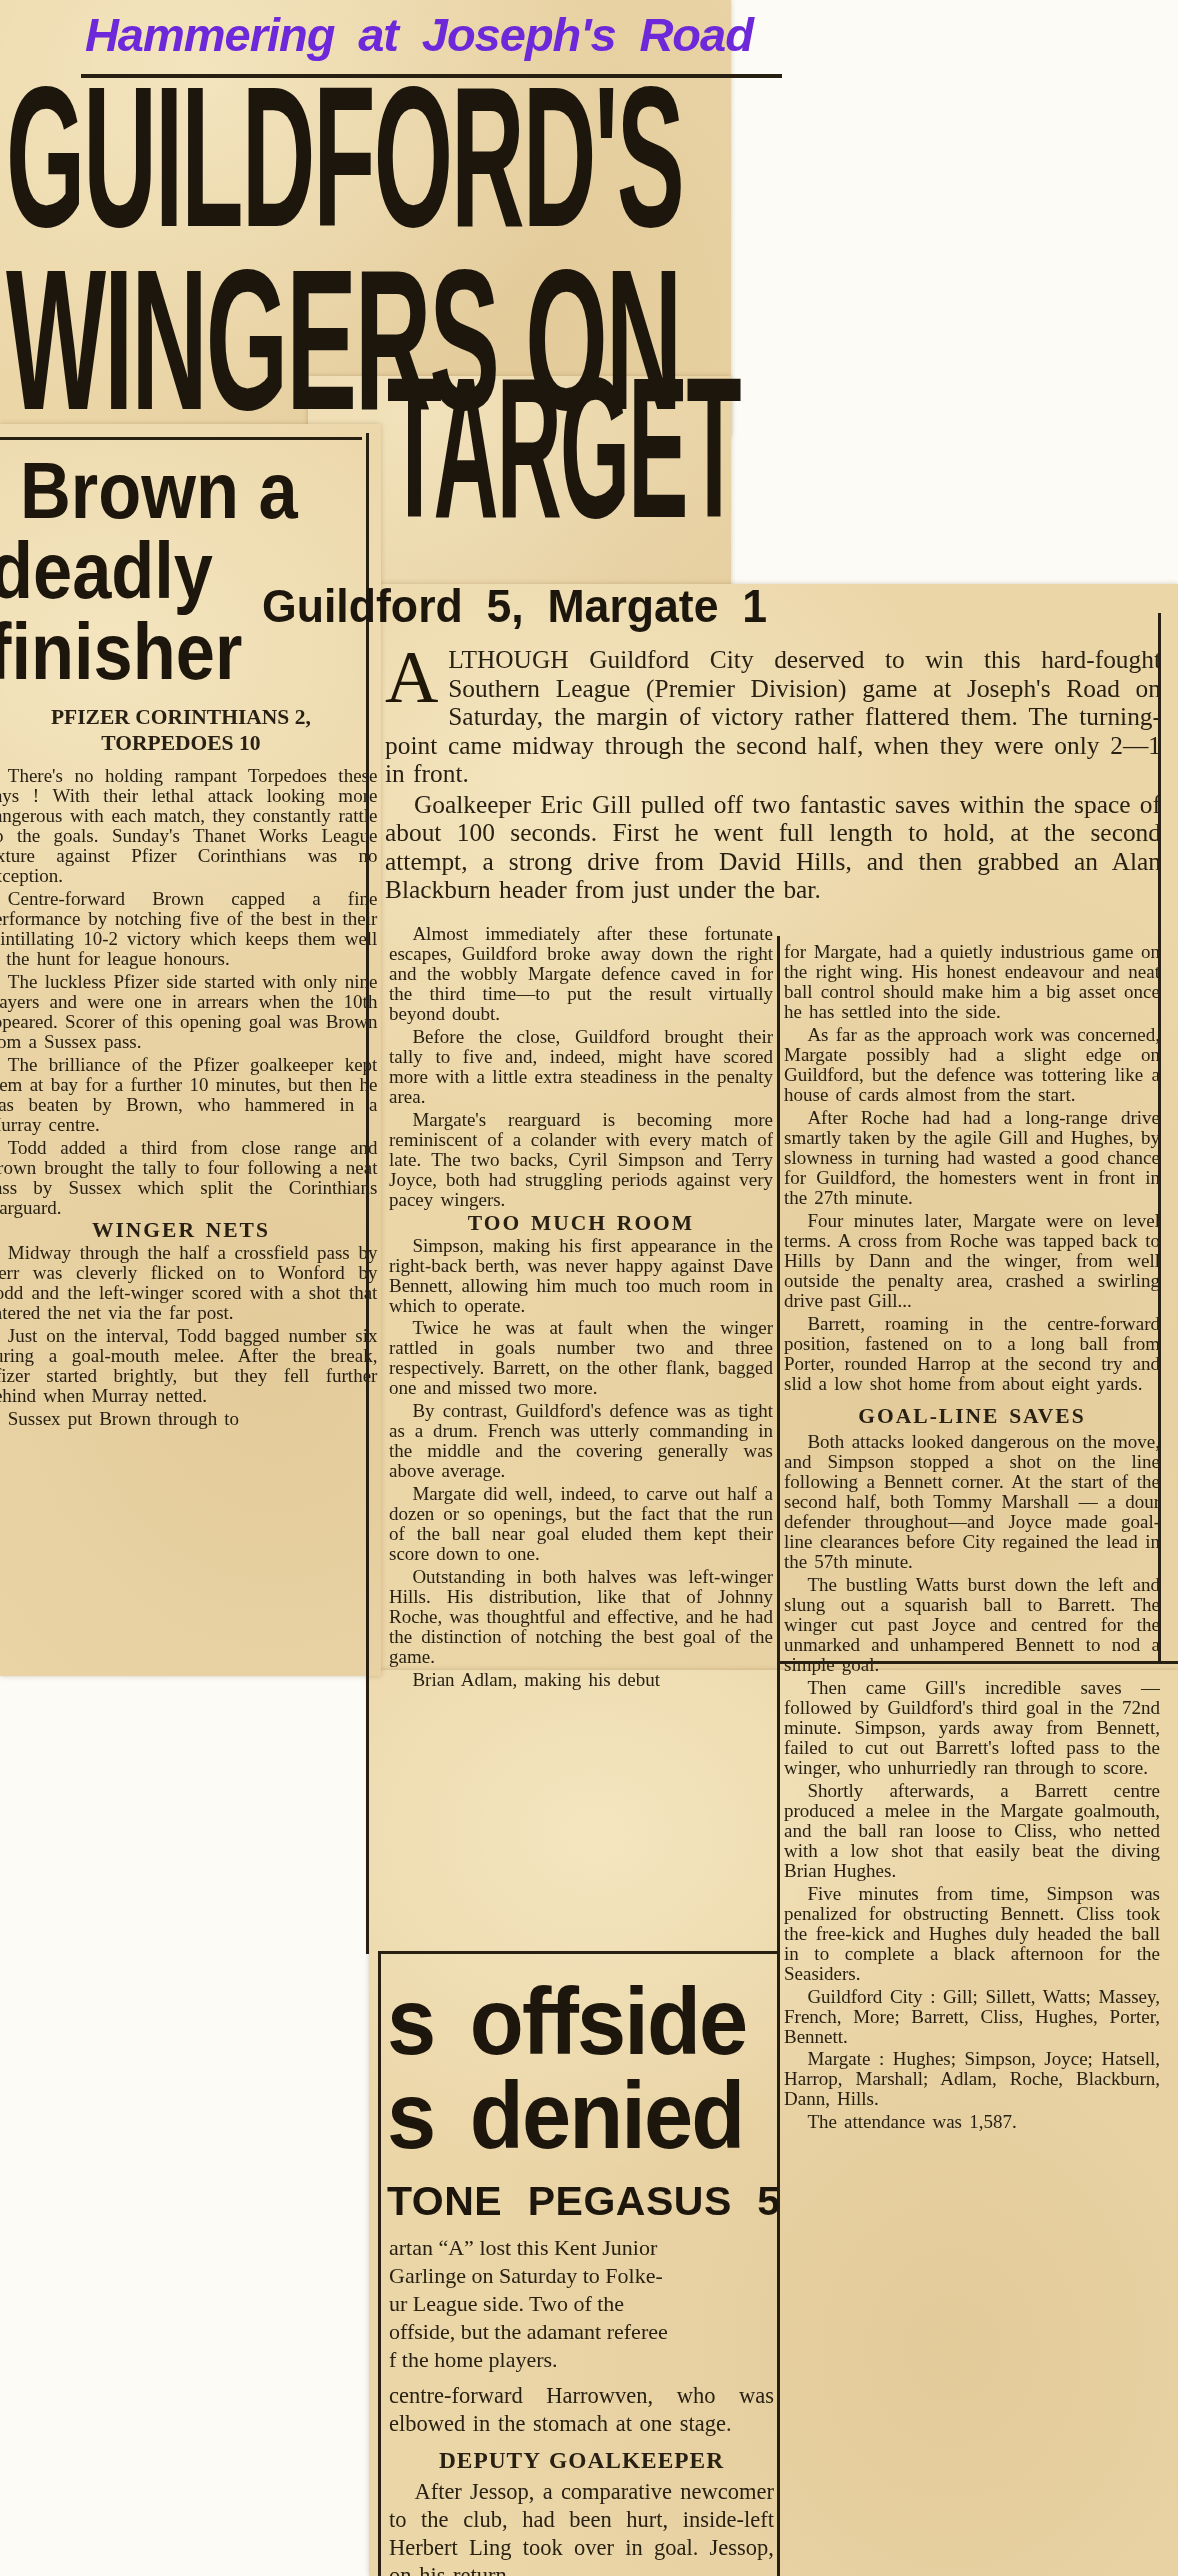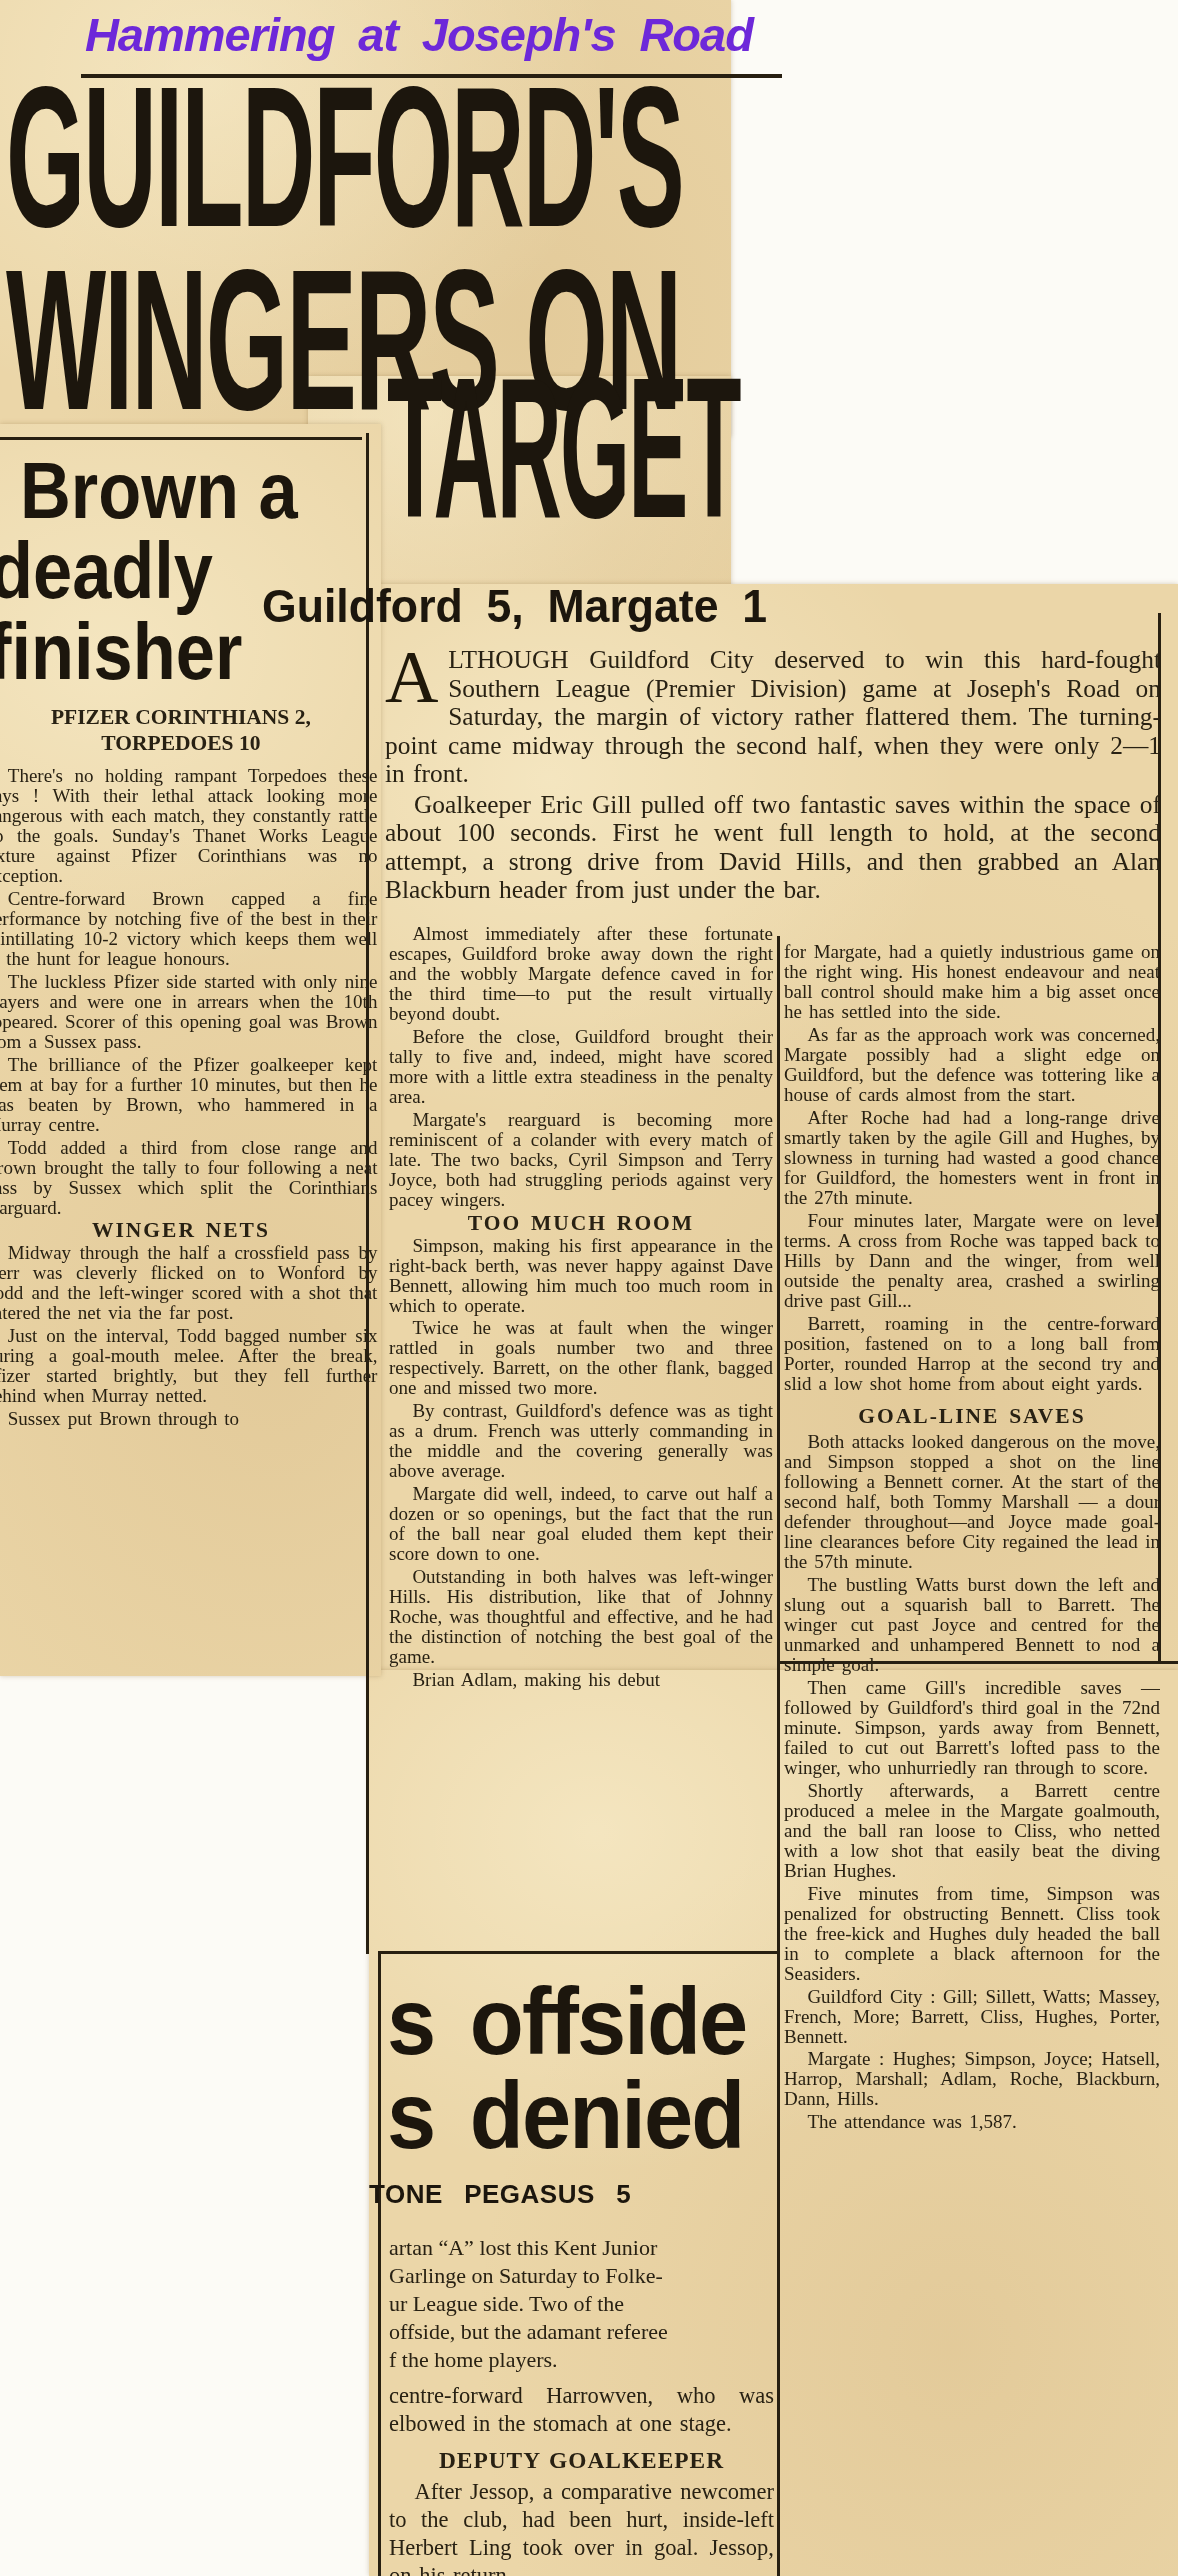--- a/index.html
+++ b/index.html
@@ -52,21 +52,21 @@
   #lead p { margin:0; }
   #lead .p2 { text-indent:29px; margin-top:2px; }
   .dropcap { float:left; font-size:74px; line-height:57px; margin:3.9px 9.8px 0 0; color:#1f1809; }
   #col-a { position:absolute; left:389px; top:924px; width:384px; height:1006px; overflow:hidden; }
   #col-b { position:absolute; left:784px; top:942px; width:376px; height:1634px; overflow:hidden; }
   #col-b .crosshead { margin:12.7px 0 5.9px 0; }
   
   .a2hl { font-size:94px; letter-spacing:-2px; transform:scaleX(.94); word-spacing:13.7px; }
   #a2-hl1 { left:387px; top:1975px; }
   #a2-hl2 { left:387px; top:2069px; }
-  #a2-subhead { left:369px; top:2181px; font-size:26px; word-spacing:13.7px; letter-spacing:0.5px; }
+  #a2-subhead { left:387px; top:2181px; font-size:41px; word-spacing:13.7px; letter-spacing:0.5px; }
   #a2-lead { position:absolute; left:389px; top:2234px; width:391px;
     font-size:22px; line-height:28px; white-space:nowrap; }
   #a2-left-col { position:absolute; left:389px; top:2382px; width:385px; height:194px; overflow:hidden;
     font-size:22.5px; line-height:28px; text-align:justify; word-spacing:2px; }
   #a2-left-col p { margin:0; }
   #a2-left-col .indent { text-indent:25.4px; }
   #a2-left-col .crosshead { font-size:23.4px; letter-spacing:1px; margin:7.8px 0 3.9px 0; }
 </style>
 </head>
 <body>

